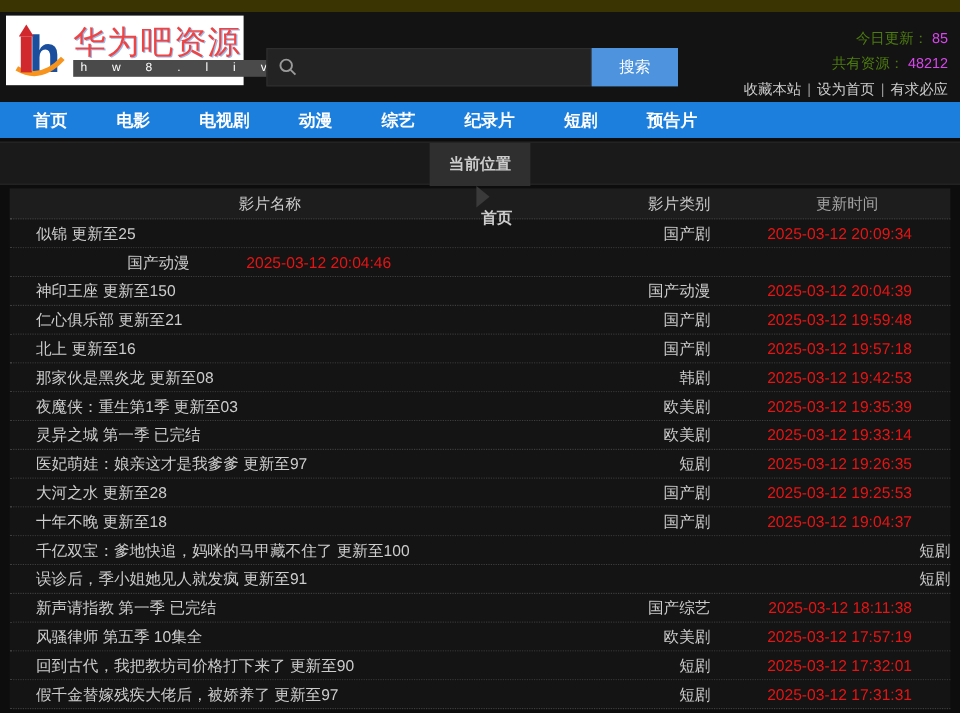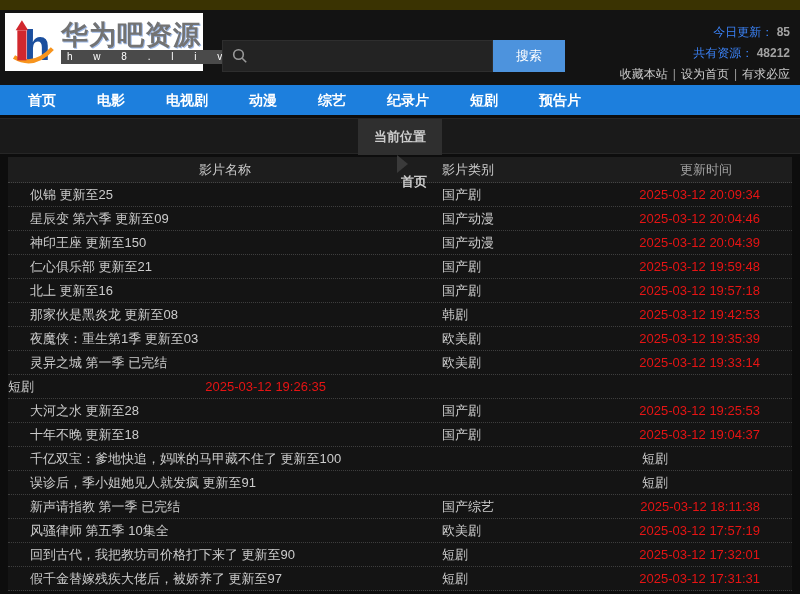--- a/index.html
+++ b/index.html
@@ -14,21 +14,21 @@
 
   
   .header { height:75px; background:#131313; position:relative; display:flex; align-items:center; }
   .logo-box {
     position:absolute; left:5px; top:3px; width:198px; height:58px;
     background:#fff; display:flex; align-items:center; padding:3px 4px; cursor:pointer;
   }
   .logo-mark { width:50px; height:50px; flex:0 0 auto; }
   .logo-texts { flex:1; display:flex; flex-direction:column; margin-left:2px; }
   .logo-title {
-    font-size:27px; font-weight:bold; color:#737373; letter-spacing:1px;
+    font-size:27px; font-weight:normal; color:#ef4444; letter-spacing:1px;
     line-height:30px; white-space:nowrap; text-shadow:1px 1px 0 #9db9e8;
   }
   .logo-sub {
     background:#4a4a4a; color:#fff; font-size:10px; letter-spacing:9px;
     padding:1px 0 1px 6px; line-height:12px; white-space:nowrap;
   }
   .search-wrap {
     position:absolute; left:222px; top:30px; width:343px; height:32px; display:flex;
   }
   .search-input-wrap {
@@ -39,22 +39,22 @@
     flex:1; background:transparent; border:none; outline:none; color:#ccc;
     font-size:13px; padding:0 8px; height:100%;
   }
   .search-btn {
     width:72px; background:#4d93dd; color:#fff; border:none; font-size:13px;
     cursor:pointer; height:100%;
   }
   .header-right {
     position:absolute; right:10px; top:12px; text-align:right; font-size:12px; line-height:21px;
   }
-  .stat-label { color:#3b82f6; }
-  .stat-value { color:#a3a3a3; font-weight:bold; }
+  .stat-label { color:#4d7c0f; }
+  .stat-value { color:#d946ef; font-weight:normal; }
   .header-links { color:#ccc; }
   .header-links a { color:#ccc; text-decoration:none; cursor:pointer; }
   .link-sep { margin:0 5px; color:#999; }
 
   
   .nav { height:30px; background:#1d7fdd; display:flex; align-items:center; padding-left:14px; }
   .nav-item {
     color:#fff; font-size:14px; font-weight:bold; text-decoration:none;
     padding:0 14px; margin-right:13px; line-height:30px; cursor:pointer; white-space:nowrap;
   }
@@ -80,21 +80,21 @@
   .thead {
     display:flex; height:26px; align-items:center; background:#1d1d1d;
     border-bottom:1px dotted #454545; font-size:13px; color:#bbb;
   }
   .trow {
     display:flex; height:24px; align-items:center;
     border-bottom:1px dotted #3e3e3e; font-size:13px; background:#141414;
   }
   .col-name { flex:1; text-align:left; padding-left:22px; white-space:nowrap; overflow:hidden; color:#ccc; cursor:pointer; }
   .thead .col-name { text-align:center; padding-left:0; cursor:default; }
-  .col-cat { width:150px; text-align:left; color:#ccc; cursor:pointer; }
+  .col-cat { width:150px; text-align:right; color:#ccc; cursor:pointer; }
   .thead .col-cat { cursor:default; }
   .col-time { width:200px; text-align:right; padding-right:32px; color:#e61414; }
   .thead .col-time { color:#a3a3a3; padding-right:60px; }
 </style>
 </head>
 <body>
 
 <div class="top-strip"></div>
 
 <div class="header">
@@ -162,21 +162,20 @@
     <span class="col-cat">影片类别</span>
     <span class="col-time">更新时间</span>
   </div>
 
   <div class="trow">
     <a class="col-name">似锦 更新至25</a>
     <a class="col-cat">国产剧</a>
     <span class="col-time">2025-03-12 20:09:34</span>
   </div>
   <div class="trow">
-    <a class="col-name">星辰变 第六季 更新至09</a>
     <a class="col-cat">国产动漫</a>
     <span class="col-time">2025-03-12 20:04:46</span>
   </div>
   <div class="trow">
     <a class="col-name">神印王座 更新至150</a>
     <a class="col-cat">国产动漫</a>
     <span class="col-time">2025-03-12 20:04:39</span>
   </div>
   <div class="trow">
     <a class="col-name">仁心俱乐部 更新至21</a>
@@ -197,20 +196,21 @@
     <a class="col-name">夜魔侠：重生第1季 更新至03</a>
     <a class="col-cat">欧美剧</a>
     <span class="col-time">2025-03-12 19:35:39</span>
   </div>
   <div class="trow">
     <a class="col-name">灵异之城 第一季 已完结</a>
     <a class="col-cat">欧美剧</a>
     <span class="col-time">2025-03-12 19:33:14</span>
   </div>
   <div class="trow">
+    <a class="col-name">医妃萌娃：娘亲这才是我爹爹 更新至97</a>
     <a class="col-cat">短剧</a>
     <span class="col-time">2025-03-12 19:26:35</span>
   </div>
   <div class="trow">
     <a class="col-name">大河之水 更新至28</a>
     <a class="col-cat">国产剧</a>
     <span class="col-time">2025-03-12 19:25:53</span>
   </div>
   <div class="trow">
     <a class="col-name">十年不晚 更新至18</a>

